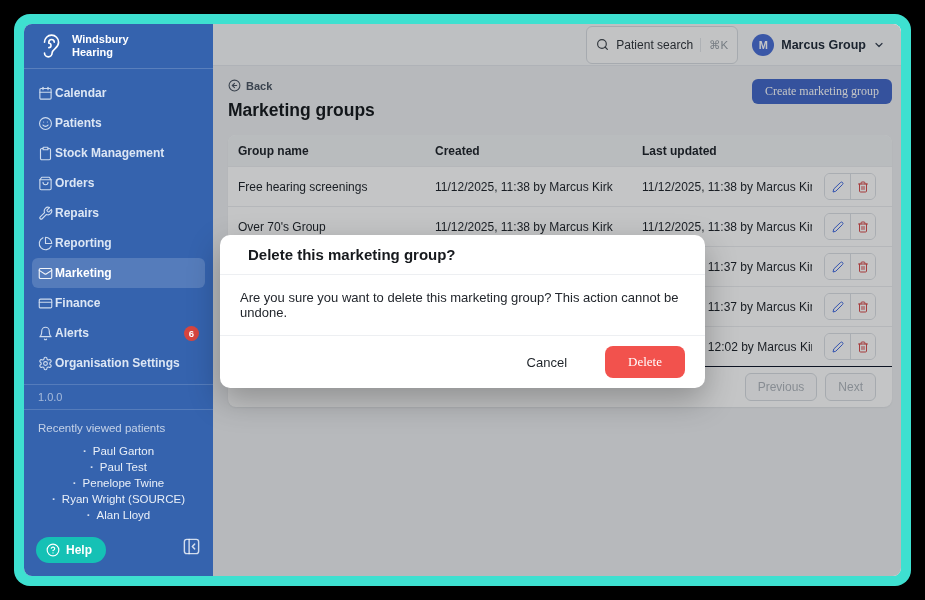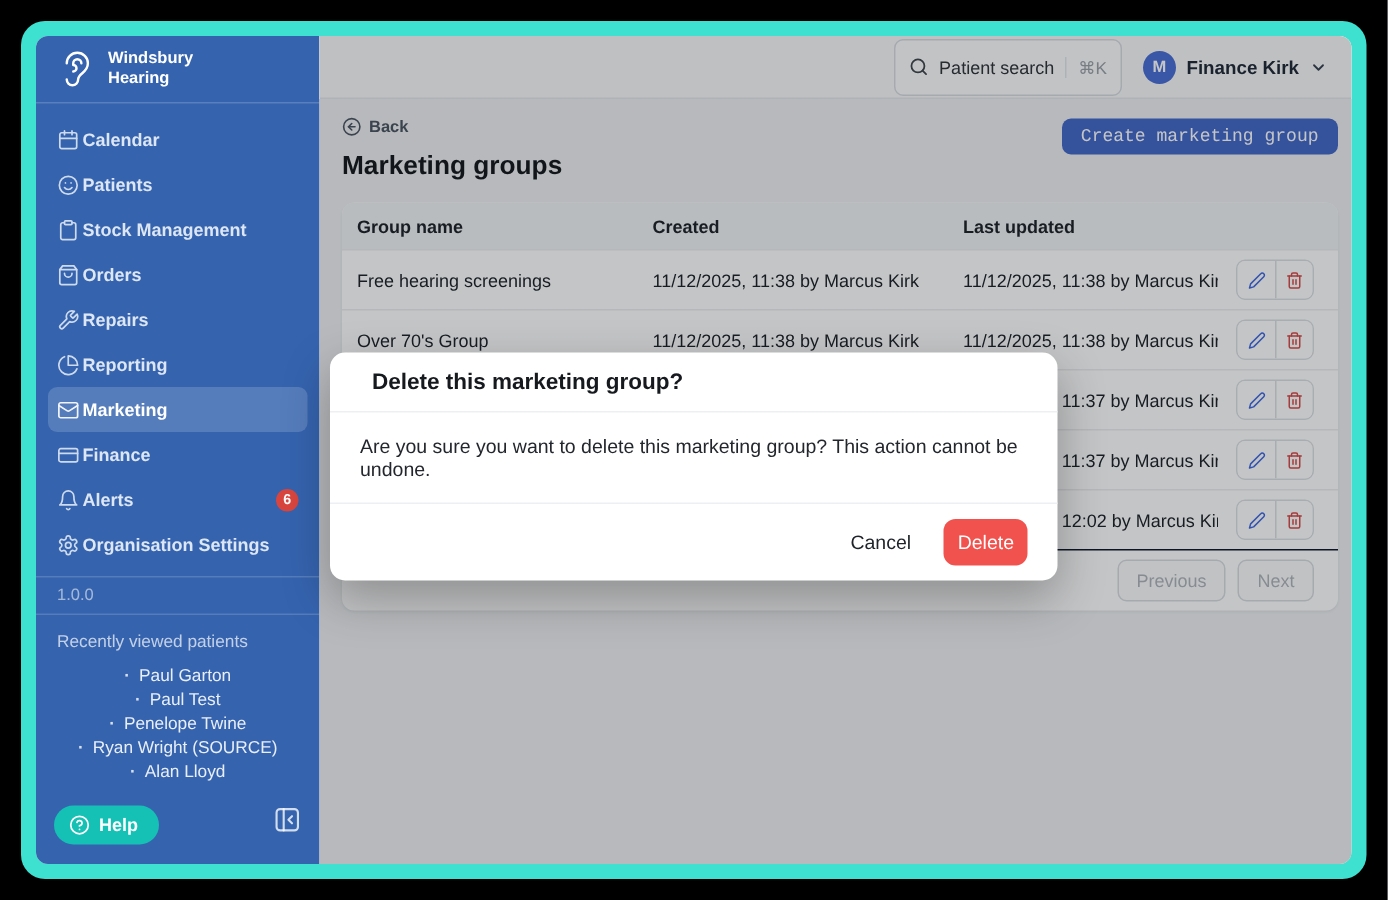--- a/index.html
+++ b/index.html
@@ -54,21 +54,21 @@
   .avatar { width: 22px; height: 22px; border-radius: 50%; background: #4A6FD6; color: #fff;
             font-size: 11px; font-weight: 700; display: flex; align-items: center; justify-content: center; }
   .user-name { font-size: 12.5px; font-weight: 700; color: #1F2937; }
 
   .content { flex: 1; padding: 12px 9px 0 15px; position: relative; }
   .page-head { position: relative; }
   .back-link { display: inline-flex; align-items: center; gap: 5px; font-size: 11px;
                color: #4B5563; font-weight: 600; cursor: pointer; }
   .page-title { font-size: 17.5px; font-weight: 700; color: #16191D; margin-top: 4px; }
   .create-btn { position: absolute; right: 0; top: 1px; background: #4368C9; color: #fff;
-                border: none; border-radius: 6px; font-family: Liberation Mono, monospace; font-size: 12px;
+                border: none; border-radius: 6px; font-family: Liberation Serif, serif; font-size: 12px;
                 padding: 5px 13px; cursor: pointer; }
 
   .table-card { margin-top: 14px; background: #fff; border-radius: 8px; overflow: hidden;
                 box-shadow: 0 1px 2px rgba(16,24,40,0.06); }
   .t-grid { display: grid; grid-template-columns: 197px 207px 1fr 64px; align-items: center;
             padding: 0 16px 0 10px; }
   .t-head { height: 31px; background: #F1F3F5; font-size: 12px; font-weight: 700; color: #1E2329; }
   .t-row { height: 40px; border-top: 1px solid #EBEDF0; font-size: 12px; color: #1E2329; }
   .cell { overflow: hidden; white-space: nowrap; }
   .action-group { justify-self: end; display: inline-flex; border: 1px solid #DCE0E5;
@@ -87,22 +87,22 @@
   .overlay { position: absolute; inset: 0; background: rgba(10,13,17,0.24); z-index: 4; }
   .modal { position: absolute; left: 7px; top: 211px; width: 485px; background: #fff;
            border-radius: 10px; z-index: 5; box-shadow: 0 12px 32px rgba(0,0,0,0.28); }
   .m-head { padding: 11px 28px; font-size: 15px; font-weight: 700; color: #16191D;
             border-bottom: 1px solid #EDEFF2; }
   .m-body { padding: 15px 20px; font-size: 13px; color: #23272D; }
   .m-foot { padding: 10px 20px; border-top: 1px solid #EDEFF2; display: flex;
             justify-content: flex-end; align-items: center; gap: 22px; }
   .cancel-btn { background: none; border: none; font-family: inherit; font-size: 13px;
                 color: #1E2329; cursor: pointer; }
-  .delete-btn { background: #F2524D; border: none; color: #fff; font-family: Liberation Sans, sans-serif;
-                font-size: 13px; border-radius: 8px; padding: 8px 9px; cursor: pointer; }
+  .delete-btn { background: #F2524D; border: none; color: #fff; font-family: Liberation Serif, serif;
+                font-size: 13px; border-radius: 8px; padding: 8px 23px; cursor: pointer; margin-left: 16px; }
 
   svg { display: block; }
 </style>
 </head>
 <body>
 
 <div class="frame">
 <div class="app">
 
   <aside class="sidebar">
@@ -261,21 +261,21 @@
           <svg width="13" height="13" viewBox="0 0 24 24" fill="none" stroke="#40464D" stroke-width="2.2" stroke-linecap="round">
                 <circle cx="11" cy="11" r="8"></circle>
                 <path d="m21 21-4.3-4.3"></path>
               </svg>
         </span>
         <span>Patient search</span>
         <span class="search-shortcut">⌘K</span>
       </button>
       <div class="user-chip">
         <span class="avatar">M</span>
-        <span class="user-name">Finance Kirk</span>
+        <span class="user-name">Marcus Group</span>
         <span class="icon">
           <svg width="12" height="12" viewBox="0 0 24 24" fill="none" stroke="#374151" stroke-width="2.4" stroke-linecap="round" stroke-linejoin="round">
                 <path d="m6 9 6 6 6-6"></path>
               </svg>
         </span>
       </div>
     </div>
 
     <div class="content">
       <div class="page-head">

